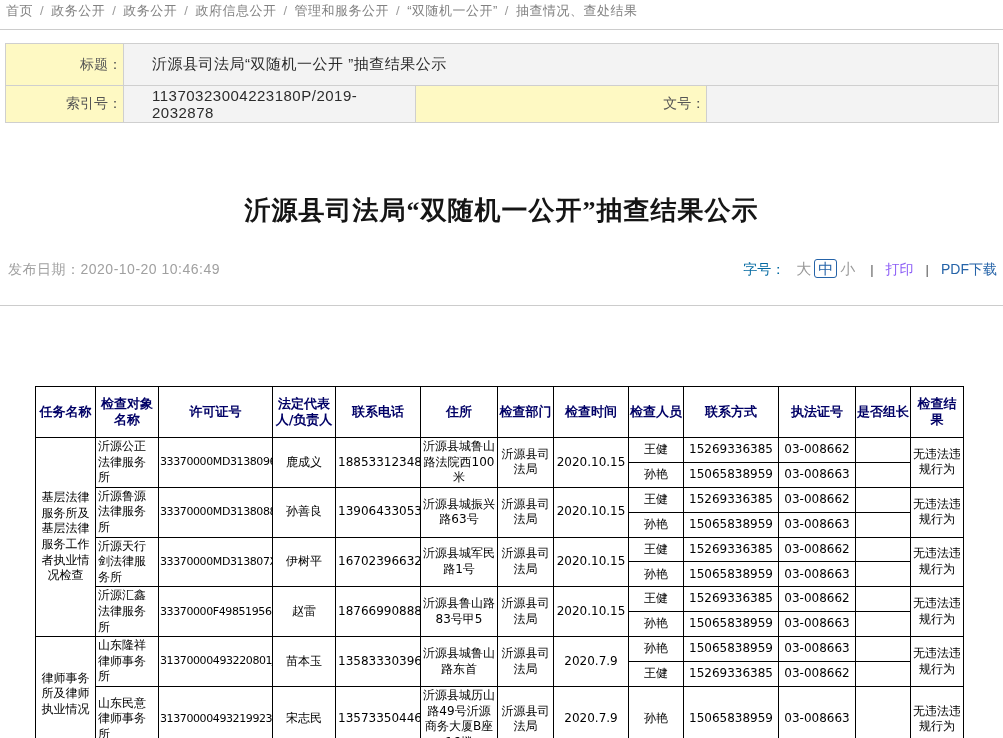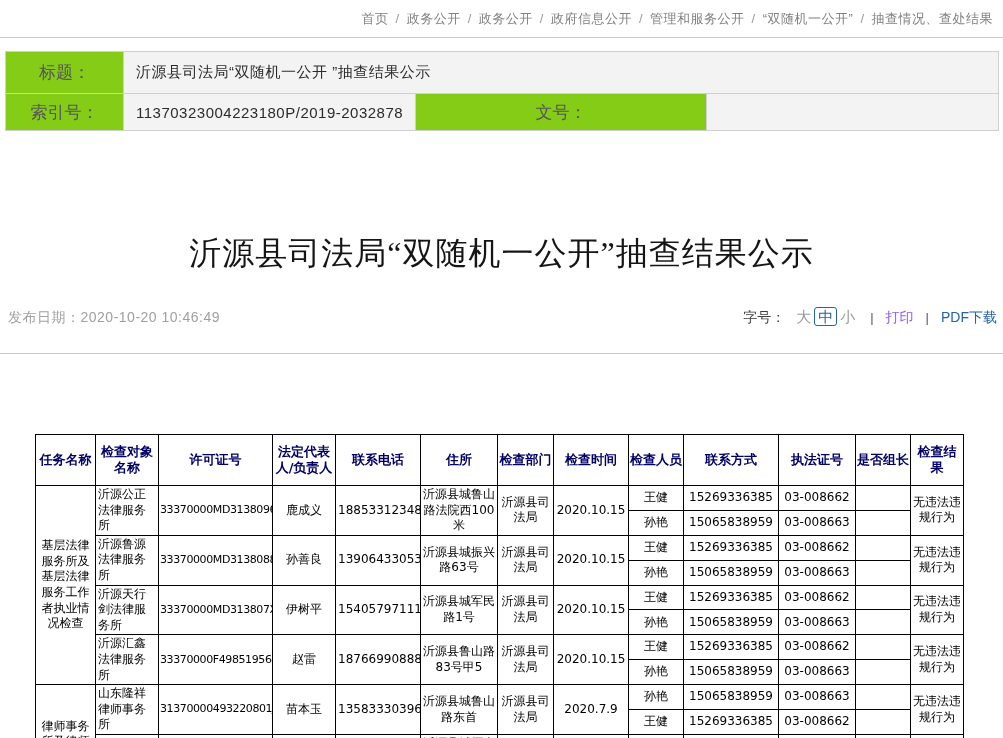--- a/index.html
+++ b/index.html
@@ -3,57 +3,57 @@
 <meta charset="utf-8">
 <style>
   html,body{margin:0;padding:0;}
   body{
     width:1003px;height:738px;overflow:hidden;background:#fff;
     font-family:"Liberation Sans","DejaVu Sans",sans-serif;
     -webkit-font-smoothing:antialiased;position:relative;
   }
   
   .breadcrumb{
-    padding:10px 10px 9px 6px;font-size:13px;color:#828282;
-    border-bottom:1px solid #ccc;letter-spacing:.5px;text-align:right;
+    padding:2px 10px 9px 6px;font-size:13px;color:#828282;
+    border-bottom:1px solid #ccc;letter-spacing:.5px;
   }
   .bc-item{color:#828282;text-decoration:none;cursor:pointer;}
   .bc-item.current{cursor:default;}
   .bc-sep{margin:0 7px;color:#9a9a9a;}
   
   .meta-table{
     border-collapse:collapse;table-layout:fixed;
     margin:13px 4px 0 5px;width:994px;
     border:1px solid #c9c9c9;
   }
   .meta-table td{border:1px solid #cfcfcf;}
   .meta-label{
-    background:#84cc16;text-align:center;color:#555;
-    font-size:17px;width:115px;
+    background:#fef9c3;text-align:right;color:#555;
+    font-size:14px;width:115px;
   }
   .meta-value{
     background:#f3f3f3;color:#2b2b2b;font-size:15px;
-    padding-left:12px;letter-spacing:.5px;
+    padding-left:28px;letter-spacing:.5px;
   }
   .meta-row-title{height:42px;}
   .meta-row{height:37px;}
   .meta-label.second{width:119px;}
   
   .article-title{
-    text-align:center;margin:101px auto 0;
+    text-align:center;margin:70px auto 0;
     font-family:"Liberation Serif","DejaVu Serif",serif;
-    font-weight:normal;font-size:32px;color:#151515;letter-spacing:1px;
+    font-weight:bold;font-size:26px;color:#151515;letter-spacing:1px;
   }
   .pub-row{
     display:flex;justify-content:space-between;align-items:center;
     margin:32px 6px 0 8px;font-size:14px;
   }
   .pub-date{color:#a0a0a0;letter-spacing:.5px;}
   .pub-tools{display:flex;align-items:center;gap:8px;color:#555;font-size:14px;}
-  .fs-label{color:#404040;margin-left:8px;}
+  .fs-label{color:#0369a1;margin-left:8px;}
   .fs-btn{color:#999;cursor:pointer;padding:1px 3px;font-size:15px;}
   .fs-btn.active{
     color:#2563a8;border:1px solid #2563a8;border-radius:3px;padding:0 3px;
   }
   .vsep{color:#555;margin:0 4px;font-size:13px;}
   .tool-print{color:#8b5cf6;cursor:pointer;}
   .tool-pdf{color:#2563a8;cursor:pointer;}
   .rule{border:none;border-top:1px solid #ccc;margin:26px 0 0 0;}
   
   .main-table{
@@ -182,21 +182,21 @@
       <tr>
         <td>孙艳</td>
         <td class="num">15065838959</td>
         <td class="num">03-008663</td>
         <td></td>
       </tr>
       <tr>
         <td class="left" rowspan="2">沂源天行剑法律服务所</td>
         <td class="left lic" rowspan="2">33370000MD313807X5</td>
         <td rowspan="2">伊树平</td>
-        <td class="num" rowspan="2">15405797111</td>
+        <td class="num" rowspan="2">16702396632</td>
         <td rowspan="2">沂源县城军民路1号</td>
         <td rowspan="2">沂源县司法局</td>
         <td class="num" rowspan="2">2020.10.15</td>
         <td>王健</td>
         <td class="num">15269336385</td>
         <td class="num">03-008662</td>
         <td></td>
         <td rowspan="2">无违法违规行为</td>
       </tr>
       <tr>

